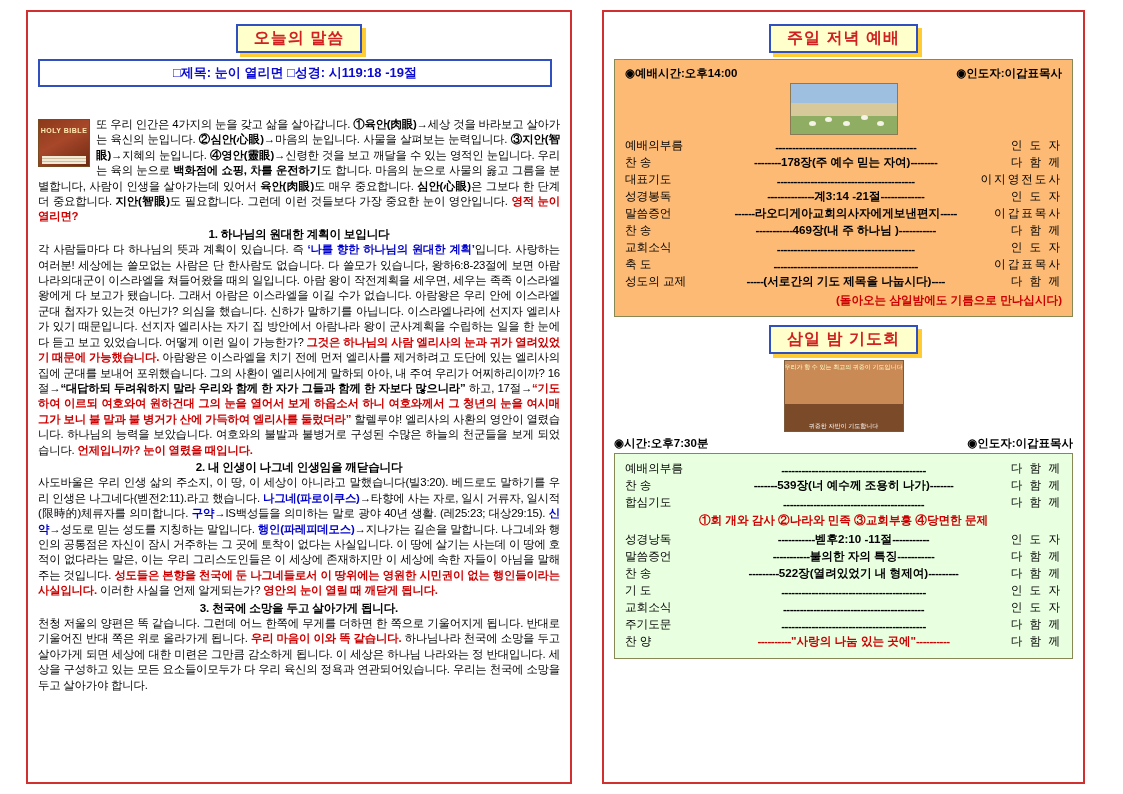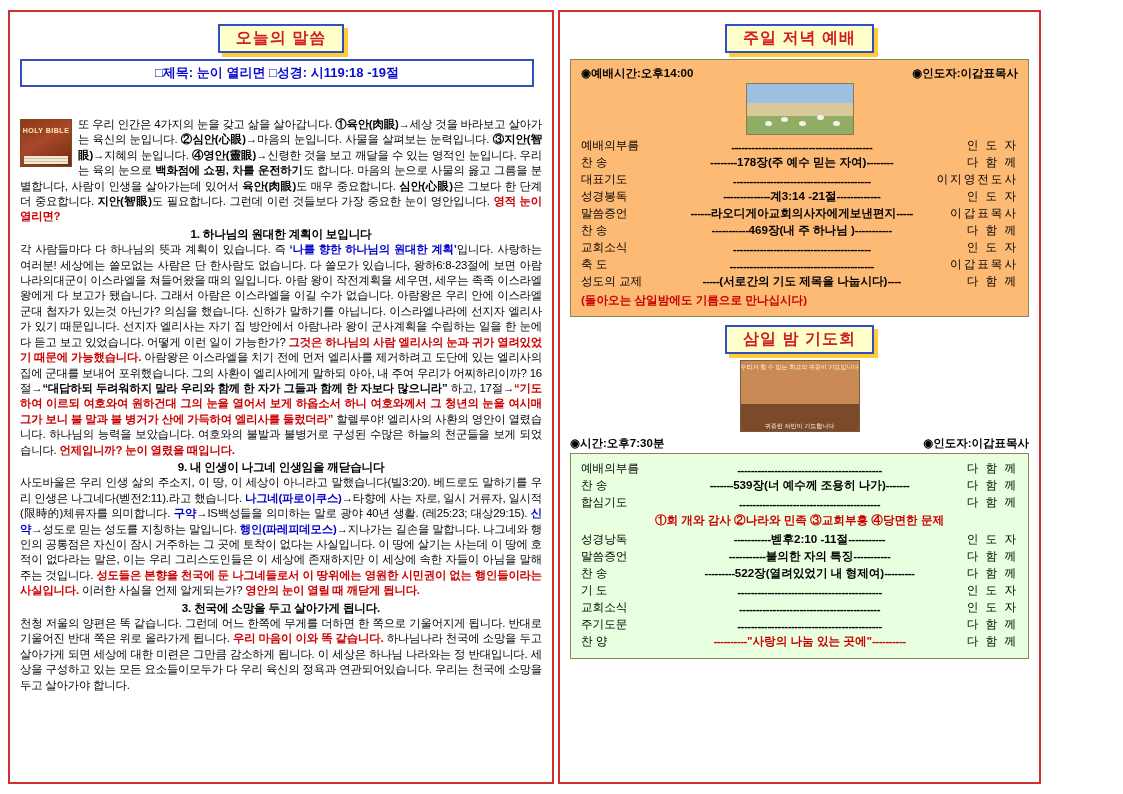--- a/index.html
+++ b/index.html
@@ -6,22 +6,22 @@
   html, body {
     margin: 0; padding: 0;
     width: 1123px; height: 794px;
     background: #ffffff;
     font-family: "Liberation Sans", sans-serif;
   }
   .page {
     position: relative;
     width: 1123px; height: 794px;
     display: flex;
-    gap: 4px;
-    padding: 10px 8px;
+    gap: 30px;
+    padding: 10px 26px;
   }
   .panel {
     border: 2px solid #d03030;
     background: #ffffff;
     position: relative;
   }
   .left-panel {
     width: 546px;
     padding: 8px 10px 6px 10px;
   }
@@ -174,21 +174,21 @@
     text-align: center;
     font-weight: bold;
   }
   .ot-right {
     width: 66px;
     text-align: right;
     letter-spacing: 2px;
   }
   .dots { letter-spacing: -0.5px; }
   .note-red {
-    text-align: left;
+    text-align: right;
     color: #cc0000;
     font-weight: bold;
     font-size: 11.6px;
     margin-top: 3px;
   }
   .note-red2 {
     text-align: center;
     color: #cc0000;
     font-weight: bold;
     font-size: 11.6px;
@@ -209,21 +209,21 @@
     <div class="subject-box">□제목: 눈이 열리면  □성경: 시119:18 -19절</div>
 
     <div class="body-text">
       <div class="bible-img">
         <div class="hb">HOLY BIBLE</div>
         <div class="pages"></div>
       </div>
       <p>또 우리 인간은 4가지의 눈을 갖고 삶을 살아갑니다. <span class="b">①<span class="b">육안(肉眼)</span></span>→세상 것을 바라보고 살아가는 육신의 눈입니다. <span class="b">②<span class="b">심안(心眼)</span></span>→마음의 눈입니다. 사물을 살펴보는 눈력입니다. <span class="b">③<span class="b">지안(智眼)</span></span>→지혜의 눈입니다. <span class="b">④영안(靈眼)</span>→신령한 것을 보고 깨달을 수 있는 영적인 눈입니다. 우리는 육의 눈으로 <span class="b">백화점에 쇼핑, 차를 운전하기</span>도 합니다. 마음의 눈으로 사물의 옳고 그름을 분별합니다, 사람이 인생을 살아가는데 있어서 <span class="b">육안(肉眼)</span>도 매우 중요합니다. <span class="b">심안(心眼)</span>은 그보다 한 단계 더 중요합니다. <span class="b">지안(智眼)</span>도 필요합니다. 그런데 이런 것들보다 가장 중요한 눈이 영안입니다. <span class="redb">영적 눈이 열리면?</span></p>
       <div class="center-head">1. 하나님의 원대한 계획이 보입니다</div>
       <p> 각 사람들마다 다 하나님의 뜻과 계획이 있습니다. 즉 <span class="blueb">‘나를 향한 하나님의 원대한 계획’</span>입니다. 사랑하는 여러분! 세상에는 쓸모없는 사람은 단 한사람도 없습니다. 다 쓸모가 있습니다, 왕하6:8-23절에 보면 아람나라의대군이 이스라엘을 쳐들어왔을 때의 일입니다. 아람 왕이 작전계획을 세우면, 세우는 족족 이스라엘왕에게 다 보고가 됐습니다. 그래서 아람은 이스라엘을 이길 수가 없습니다. 아람왕은 우리 안에 이스라엘 군대 첩자가 있는것 아닌가? 의심을 했습니다. 신하가 말하기를 아닙니다. 이스라엘나라에 선지자 엘리사가 있기 때문입니다. 선지자 엘리사는 자기 집 방안에서 아람나라 왕이 군사계획을 수립하는 일을 한 눈에 다 듣고 보고 있었습니다. 어떻게 이런 일이 가능한가? <span class="redb">그것은 하나님의 사람 엘리사의 눈과 귀가 열려있었기 때문에 가능했습니다.</span> 아람왕은 이스라엘을 치기 전에 먼저 엘리사를 제거하려고 도단에 있는 엘리사의 집에 군대를 보내어 포위했습니다. 그의 사환이 엘리사에게 말하되 아아, 내 주여 우리가 어찌하리이까? 16절→<span class="b">“대답하되 두려워하지 말라 우리와 함께 한 자가 그들과 함께 한 자보다 많으니라”</span> 하고, 17절→<span class="redb">“기도하여 이르되 여호와여 원하건대 그의 눈을 열어서 보게 하옵소서 하니 여호와께서 그 청년의 눈을 여시매 그가 보니 불 말과 불 병거가 산에 가득하여 엘리사를 둘렀더라”</span> 할렐루야! 엘리사의 사환의 영안이 열렸습니다. 하나님의 능력을 보았습니다. 여호와의 불발과 불병거로 구성된 수많은 하늘의 천군들을 보게 되었습니다. <span class="redb">언제입니까? 눈이 열렸을 때입니다.</span></p>
-      <div class="center-head">9. 내 인생이 나그네 인생임을 깨닫습니다</div>
+      <div class="center-head">2. 내 인생이 나그네 인생임을 깨닫습니다</div>
       <p> 사도바울은 우리 인생 삶의 주소지, 이 땅, 이 세상이 아니라고 말했습니다(빌3:20). 베드로도 말하기를 우리 인생은 나그네다(벧전2:11).라고 했습니다. <span class="blueb">나그네(파로이쿠스)</span>→타향에 사는 자로, 일시 거류자, 일시적(限時的)체류자를 의미합니다. <span class="blueb">구약</span>→IS백성들을 의미하는 말로 광야 40년 생활. (레25:23; 대상29:15). <span class="blueb">신약</span>→성도로 믿는 성도를 지칭하는 말입니다. <span class="blueb">행인(파레피데모스)</span>→지나가는 길손을 말합니다. 나그네와 행인의 공통점은 자신이 잠시 거주하는 그 곳에 토착이 없다는 사실입니다. 이 땅에 살기는 사는데 이 땅에 호적이 없다라는 말은, 이는 우리 그리스도인들은 이 세상에 존재하지만 이 세상에 속한 자들이 아님을 말해주는 것입니다. <span class="redb">성도들은 본향을 천국에 둔 나그네들로서 이 땅위에는 영원한 시민권이 없는 행인들이라는 사실입니다.</span> 이러한 사실을 언제 알게되는가? <span class="redb">영안의 눈이 열릴 때 깨닫게 됩니다.</span></p>
       <div class="center-head">3. 천국에 소망을 두고 살아가게 됩니다.</div>
       <p>천청 저울의 양편은 똑 같습니다. 그런데 어느 한쪽에 무게를 더하면 한 쪽으로 기울어지게 됩니다. 반대로 기울어진 반대 쪽은 위로 올라가게 됩니다. <span class="redb">우리 마음이 이와 똑 같습니다.</span> 하나님나라 천국에 소망을 두고 살아가게 되면 세상에 대한 미련은 그만큼 감소하게 됩니다. 이 세상은 하나님 나라와는 정 반대입니다. 세상을 구성하고 있는 모든 요소들이모두가 다 우리 육신의 정욕과 연관되어있습니다. 우리는 천국에 소망을 두고 살아가야 합니다.</p>
     </div>
   </div>
 
   <div class="panel right-panel">
 
     <div class="banner">
       <span class="banner-box shadow">주일 저녁 예배</span>

